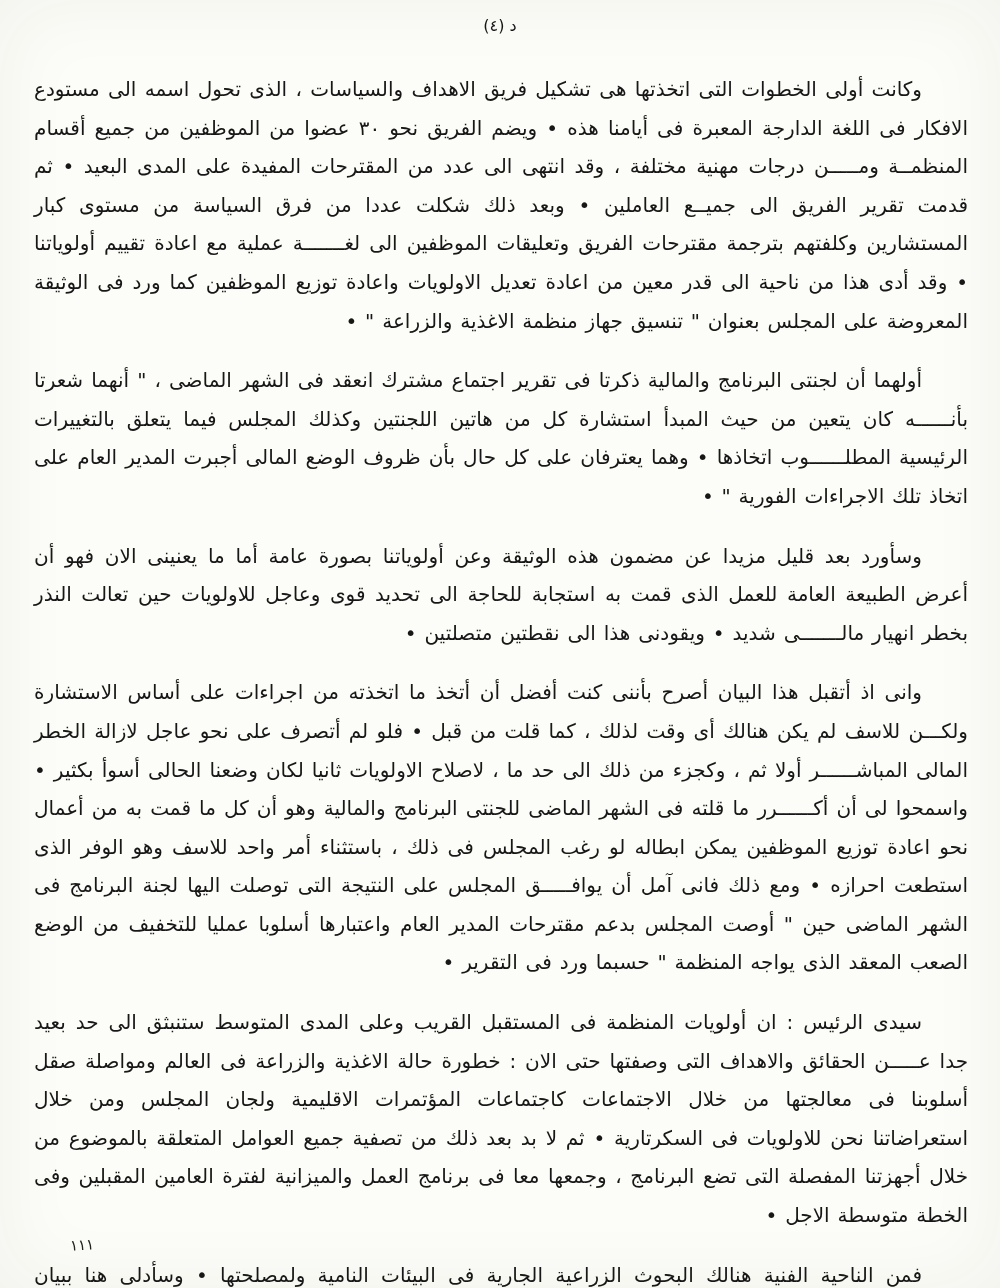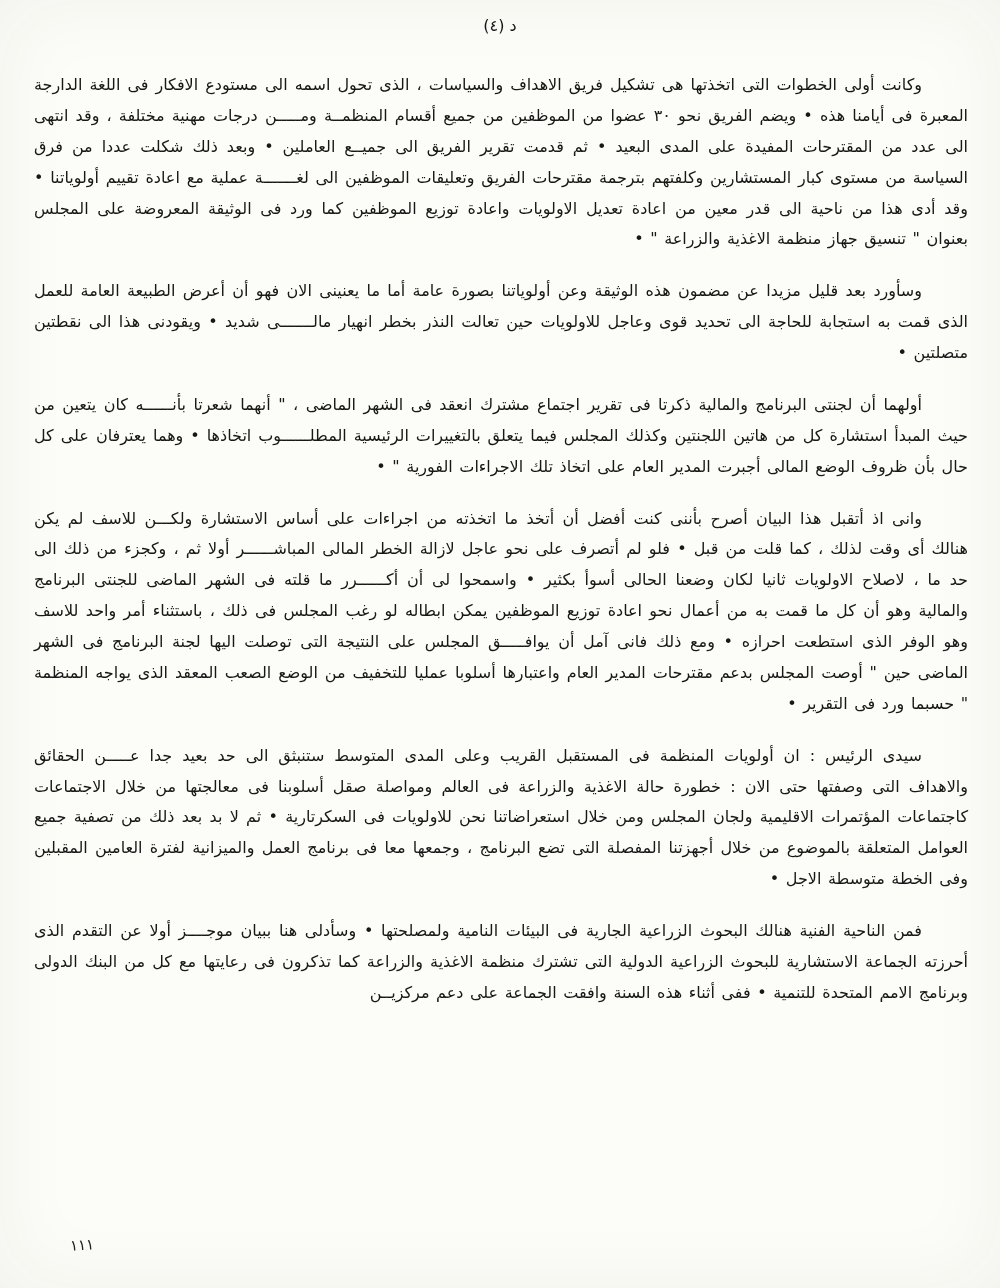--- a/index.html
+++ b/index.html
@@ -32,21 +32,21 @@
   .content {
     position: absolute;
     top: 70px;
     right: 32px;
     width: 934px;
     direction: rtl;
   }
 
   .content p {
     margin: 0 0 21px 0;
-    font-size: 16px;
+    font-size: 20px;
     line-height: 1.93;
     text-align: justify;
     text-align-last: right;
     text-indent: 46px;
     word-spacing: 1.5px;
     color: #171717;
   }
 
   .page-number {
     position: absolute;
@@ -60,22 +60,22 @@
 </style>
 </head>
 <body>
 
 <div class="page">
 
   <div class="page-header">د (٤)</div>
 
   <div class="content">
     <p>وكانت أولى الخطوات التى اتخذتها هى تشكيل فريق الاهداف والسياسات ، الذى تحول اسمه الى مستودع الافكار فى اللغة الدارجة المعبرة فى أيامنا هذه • ويضم الفريق نحو ٣٠ عضوا من الموظفين من جميع أقسام المنظمــة ومـــــن درجات مهنية مختلفة ، وقد انتهى الى عدد من المقترحات المفيدة على المدى البعيد • ثم قدمت تقرير الفريق الى جميــع العاملين • وبعد ذلك شكلت عددا من فرق السياسة من مستوى كبار المستشارين وكلفتهم بترجمة مقترحات الفريق وتعليقات الموظفين الى لغـــــــة عملية مع اعادة تقييم أولوياتنا • وقد أدى هذا من ناحية الى قدر معين من اعادة تعديل الاولويات واعادة توزيع الموظفين كما ورد فى الوثيقة المعروضة على المجلس بعنوان " تنسيق جهاز منظمة الاغذية والزراعة " •</p>
+    <p>أولهما أن لجنتى البرنامج والمالية ذكرتا فى تقرير اجتماع مشترك انعقد فى الشهر الماضى ، " أنهما شعرتا بأنــــــه كان يتعين من حيث المبدأ استشارة كل من هاتين اللجنتين وكذلك المجلس فيما يتعلق بالتغييرات الرئيسية المطلــــــوب اتخاذها • وهما يعترفان على كل حال بأن ظروف الوضع المالى أجبرت المدير العام على اتخاذ تلك الاجراءات الفورية " •</p>
     <p>وسأورد بعد قليل مزيدا عن مضمون هذه الوثيقة وعن أولوياتنا بصورة عامة أما ما يعنينى الان فهو أن أعرض الطبيعة العامة للعمل الذى قمت به استجابة للحاجة الى تحديد قوى وعاجل للاولويات حين تعالت النذر بخطر انهيار مالـــــــى شديد • ويقودنى هذا الى نقطتين متصلتين •</p>
-    <p>أولهما أن لجنتى البرنامج والمالية ذكرتا فى تقرير اجتماع مشترك انعقد فى الشهر الماضى ، " أنهما شعرتا بأنــــــه كان يتعين من حيث المبدأ استشارة كل من هاتين اللجنتين وكذلك المجلس فيما يتعلق بالتغييرات الرئيسية المطلــــــوب اتخاذها • وهما يعترفان على كل حال بأن ظروف الوضع المالى أجبرت المدير العام على اتخاذ تلك الاجراءات الفورية " •</p>
     <p>وانى اذ أتقبل هذا البيان أصرح بأننى كنت أفضل أن أتخذ ما اتخذته من اجراءات على أساس الاستشارة ولكـــن للاسف لم يكن هنالك أى وقت لذلك ، كما قلت من قبل • فلو لم أتصرف على نحو عاجل لازالة الخطر المالى المباشــــــر أولا ثم ، وكجزء من ذلك الى حد ما ، لاصلاح الاولويات ثانيا لكان وضعنا الحالى أسوأ بكثير • واسمحوا لى أن أكــــــرر ما قلته فى الشهر الماضى للجنتى البرنامج والمالية وهو أن كل ما قمت به من أعمال نحو اعادة توزيع الموظفين يمكن ابطاله لو رغب المجلس فى ذلك ، باستثناء أمر واحد للاسف وهو الوفر الذى استطعت احرازه • ومع ذلك فانى آمل أن يوافـــــق المجلس على النتيجة التى توصلت اليها لجنة البرنامج فى الشهر الماضى حين " أوصت المجلس بدعم مقترحات المدير العام واعتبارها أسلوبا عمليا للتخفيف من الوضع الصعب المعقد الذى يواجه المنظمة " حسبما ورد فى التقرير •</p>
     <p>سيدى الرئيس : ان أولويات المنظمة فى المستقبل القريب وعلى المدى المتوسط ستنبثق الى حد بعيد جدا عـــــن الحقائق والاهداف التى وصفتها حتى الان : خطورة حالة الاغذية والزراعة فى العالم ومواصلة صقل أسلوبنا فى معالجتها من خلال الاجتماعات كاجتماعات المؤتمرات الاقليمية ولجان المجلس ومن خلال استعراضاتنا نحن للاولويات فى السكرتارية • ثم لا بد بعد ذلك من تصفية جميع العوامل المتعلقة بالموضوع من خلال أجهزتنا المفصلة التى تضع البرنامج ، وجمعها معا فى برنامج العمل والميزانية لفترة العامين المقبلين وفى الخطة متوسطة الاجل •</p>
     <p>فمن الناحية الفنية هنالك البحوث الزراعية الجارية فى البيئات النامية ولمصلحتها • وسأدلى هنا ببيان موجــــز أولا عن التقدم الذى أحرزته الجماعة الاستشارية للبحوث الزراعية الدولية التى تشترك منظمة الاغذية والزراعة كما تذكرون فى رعايتها مع كل من البنك الدولى وبرنامج الامم المتحدة للتنمية • ففى أثناء هذه السنة وافقت الجماعة على دعم مركزيــن</p>
   </div>
 
   <div class="page-number">١١١</div>
 
 </div>
 
 </body></html>

